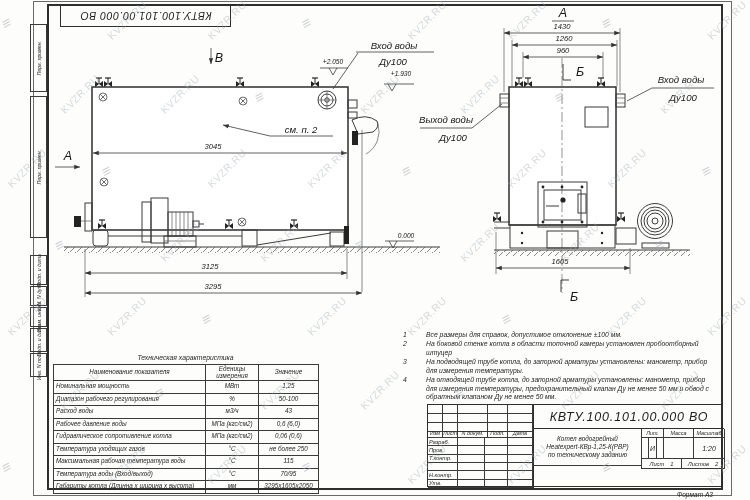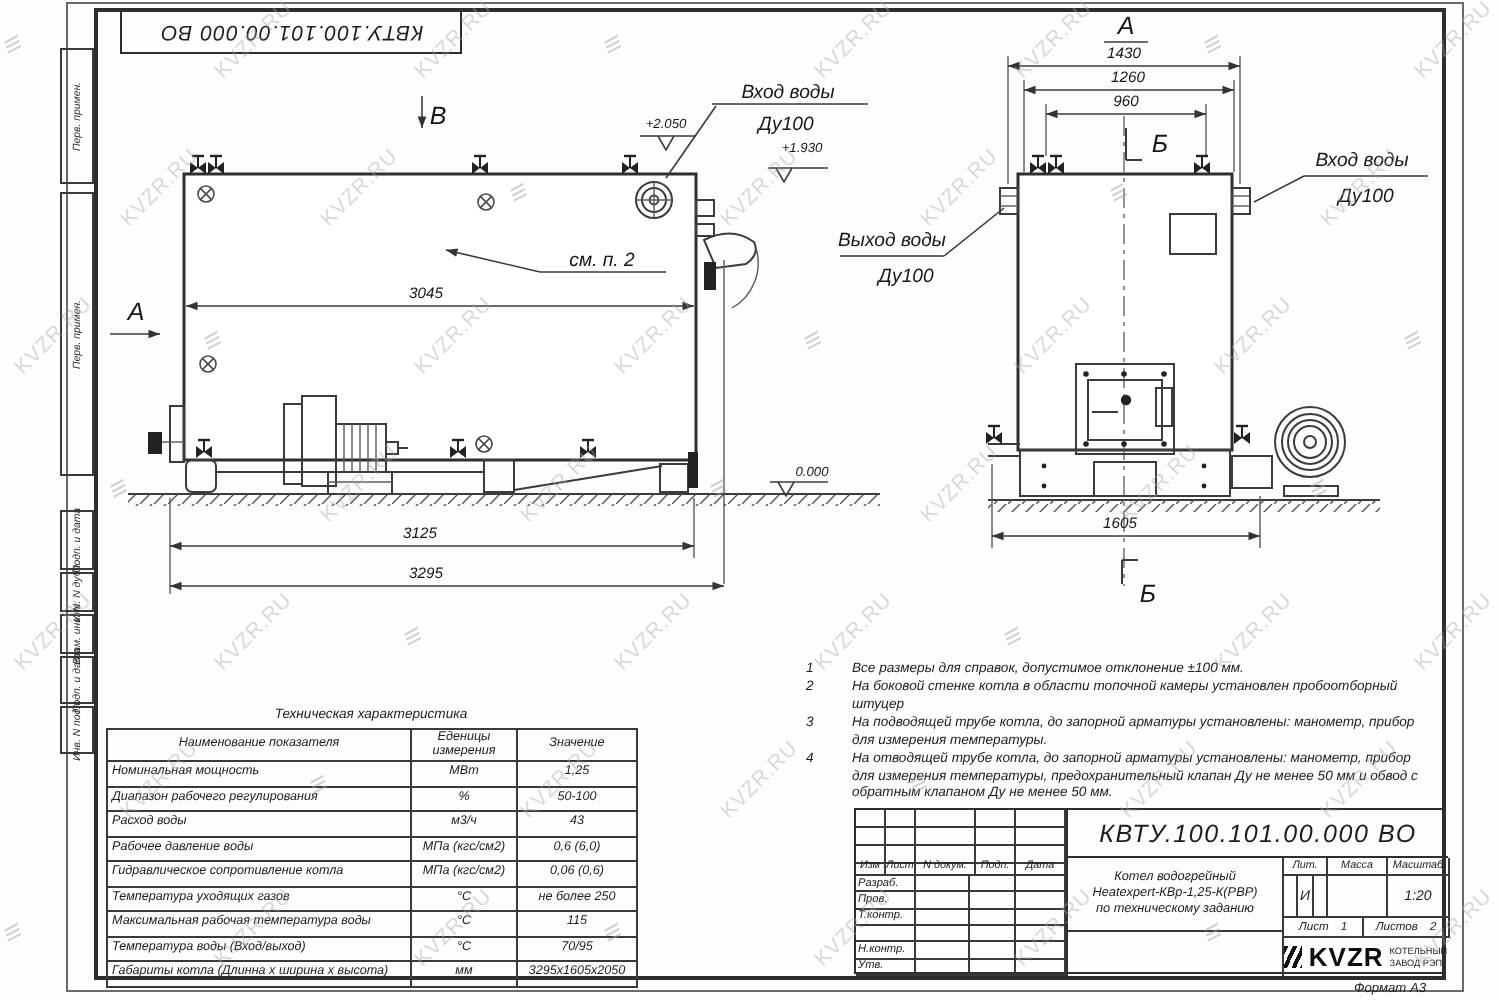--- a/index.html
+++ b/index.html
@@ -514,28 +514,20 @@
       <div>
           <span>Лист</span>
           <span>1</span>
         </div>
       <div>
           <span>Листов</span>
           <span>2</span>
         </div>
     </div>
 
-    <div class="abs logo-cell">
-      <span class="logo-bars"></span>
-      <span class="logo-kvzr">KVZR</span>
-      <span class="logo-sub">
-        <span>КОТЕЛЬНЫЙ</span>
-        <span>ЗАВОД РЭП</span>
-      </span>
-    </div>
   </div>
 
   <div class="fmt">Формат   А3</div>
 
   <div id="wm">
       <span class="wmk wml" style="left: 2px; top: 14px;">≡</span>
       <span class="wmk" style="left: 102px; top: 14px;">KVZR.RU</span>
       <span class="wmk" style="left: 202px; top: 14px;">KVZR.RU</span>
       <span class="wmk wml" style="left: 302px; top: 14px;">≡</span>
       <span class="wmk" style="left: 402px; top: 14px;">KVZR.RU</span>

